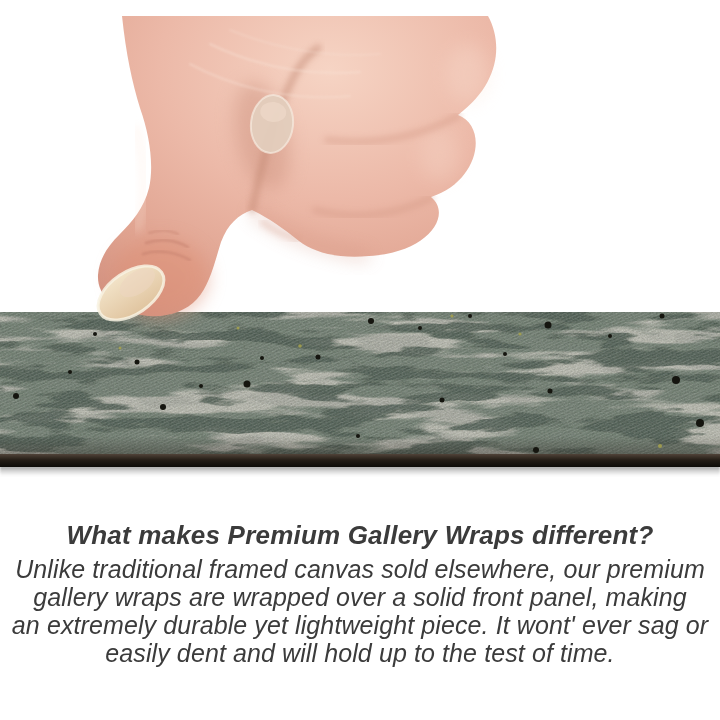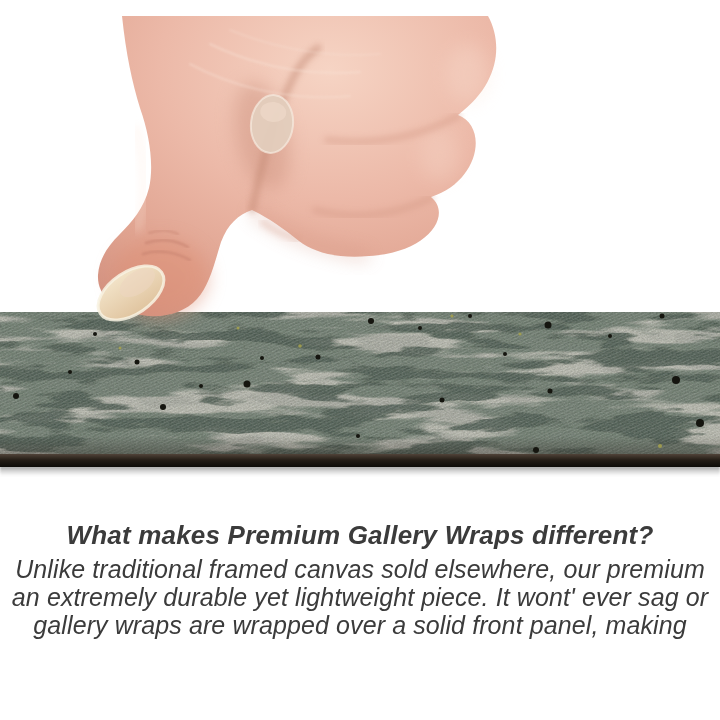--- a/index.html
+++ b/index.html
@@ -213,17 +213,18 @@
         <ellipse cx="131" cy="277" rx="37" ry="21" fill="url(#nailGrad)"></ellipse>
         <ellipse cx="131" cy="277" rx="37" ry="21" fill="none" stroke="#f8f2e2" stroke-width="3" opacity="0.85"></ellipse>
         <ellipse cx="142" cy="272" rx="20" ry="11" fill="#edd6c0" opacity="0.6"></ellipse>
       </g>
     </g>
   </svg>
 
   <div class="info">
     <div class="info-heading">What makes Premium Gallery Wraps different?</div>
     <div class="info-line">Unlike traditional framed canvas sold elsewhere, our premium</div>
+    <div class="info-line">gallery wraps are wrapped over a solid front panel, making</div>
     <div class="info-line">an extremely durable yet lightweight piece. It wont' ever sag or</div>
-    <div class="info-line">gallery wraps are wrapped over a solid front panel, making</div>
+    <div class="info-line">easily dent and will hold up to the test of time.</div>
   </div>
 
 </div>
 
 </body></html>

